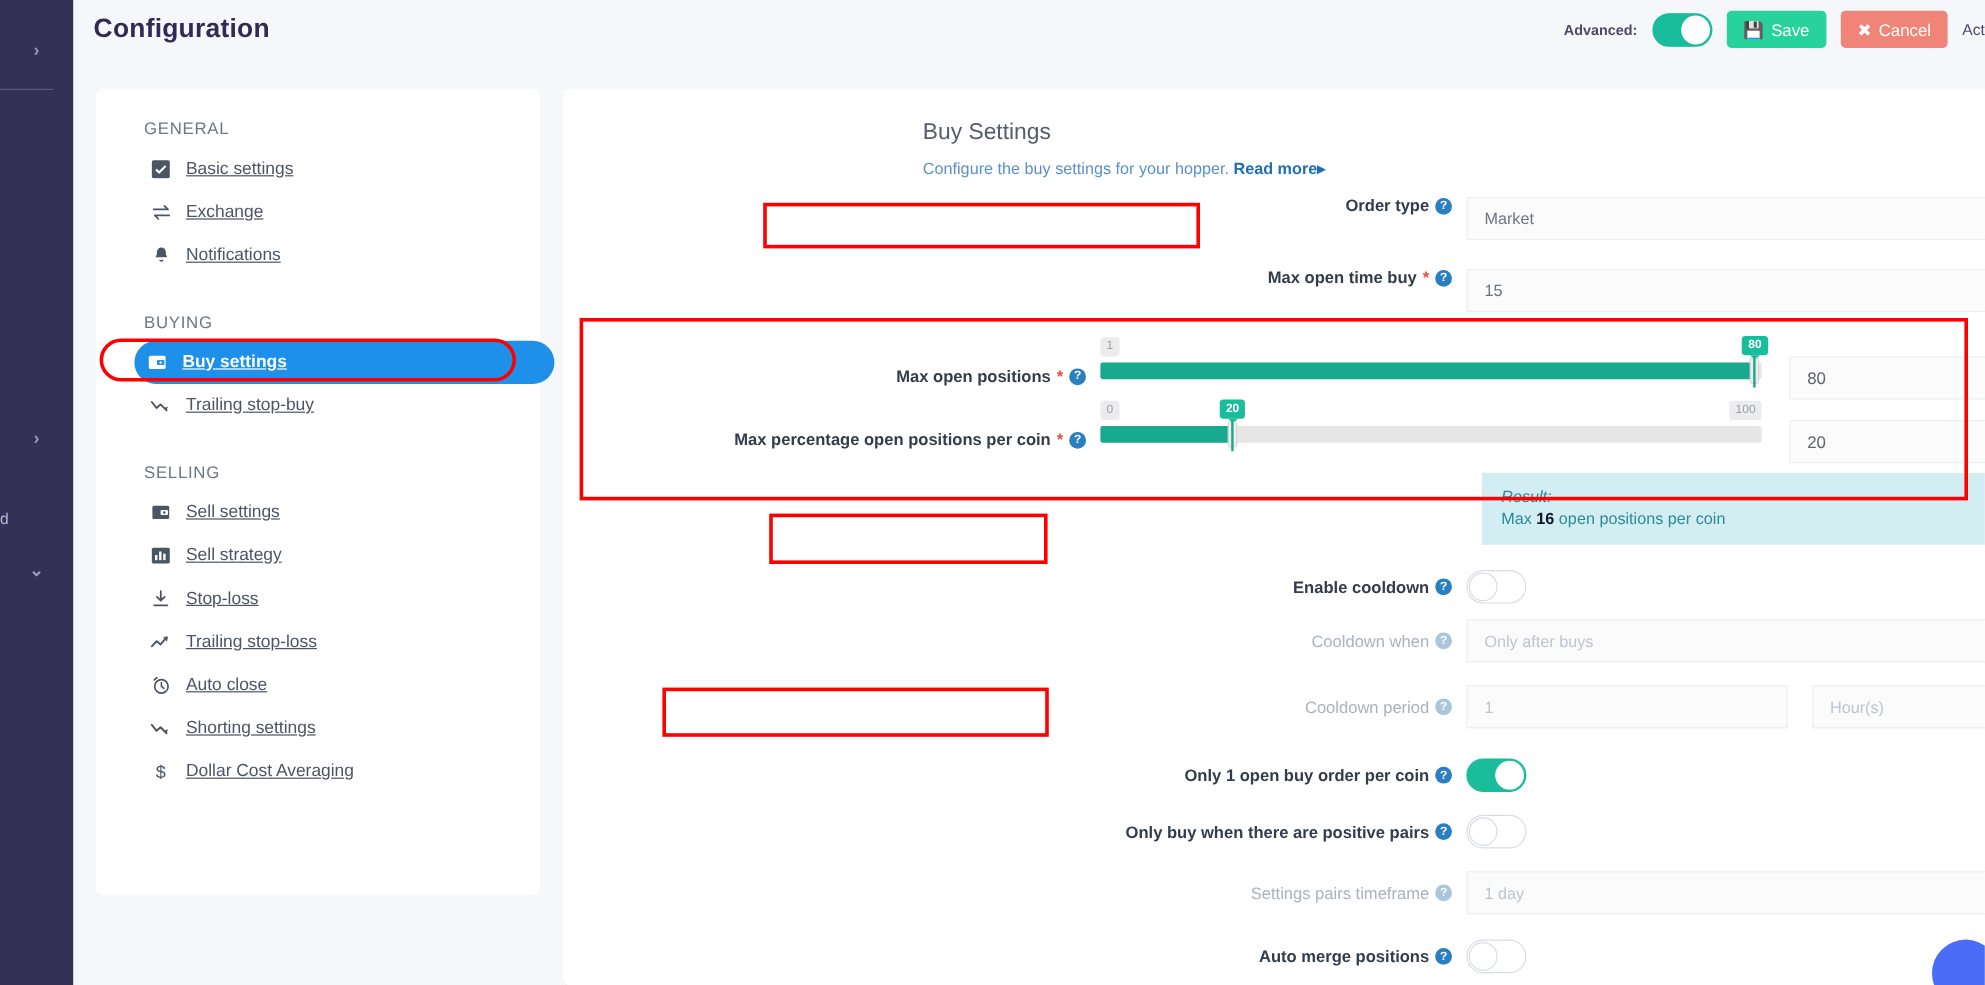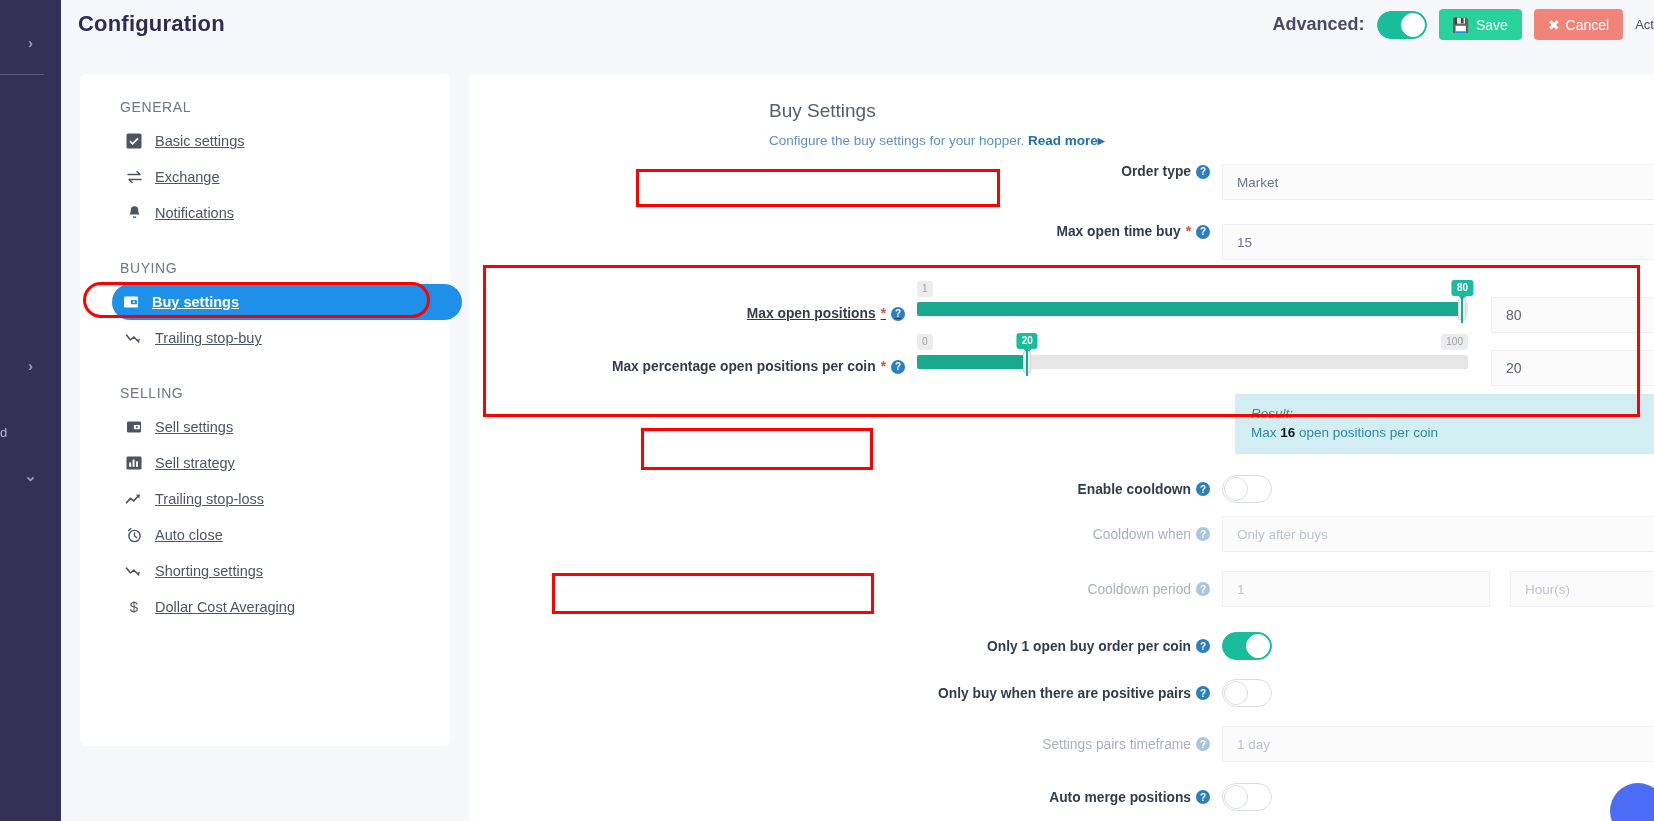--- a/index.html
+++ b/index.html
@@ -36,21 +36,21 @@
   
   .page-title {
     position: absolute; left: 78px; top: 11px;
     font-size: 22px; font-weight: bold; color: #2f2b54;
     letter-spacing: .2px;
   }
   .topbar-right {
     position: absolute; right: 0; top: 0; height: 49px;
     display: flex; align-items: center; gap: 12px; padding-right: 0;
   }
-  .adv-label { font-size: 18px; color: #4a4a68; font-weight: 600; }
+  .adv-label { font-size: 12px; color: #4a4a68; font-weight: 600; }
   .btn {
     border: none; border-radius: 4px; color: #fff;
     font-size: 14px; height: 31px; padding: 0 14px;
     display: inline-flex; align-items: center; gap: 6px;
     cursor: pointer; font-family: "Liberation Sans", sans-serif;
   }
   .btn-save { background: #27d39b; }
   .btn-cancel { background: #f08478; }
   .act-cut { font-size: 13px; color: #4a4a68; white-space: nowrap; }
 
@@ -305,20 +305,29 @@
           <svg width="16" height="16" viewBox="0 0 16 16">
               <rect x="0.5" y="1.5" width="15" height="13" rx="1.3" fill="#4b5563"></rect>
               <rect x="3.2" y="7.5" width="2" height="4.3" fill="#fff"></rect>
               <rect x="6.6" y="4.6" width="2" height="7.2" fill="#fff"></rect>
               <rect x="10" y="6.4" width="2" height="5.4" fill="#fff"></rect>
             </svg>
         </span>
         <span class="lbl">Sell strategy</span>
       </div>
 
+      <div class="nav-item">
+        <span class="ico">
+          <svg width="16" height="16" viewBox="0 0 16 16">
+              <path d="M8 1.6v7.6M4.8 6.4L8 9.6l3.2-3.2M2.5 13.4h11" stroke="#4b5563" stroke-width="1.5" fill="none" stroke-linecap="round" stroke-linejoin="round"></path>
+            </svg>
+        </span>
+        <span class="lbl">Stop-loss</span>
+        <span class="nav-dot"></span>
+      </div>
 
       <div class="nav-item">
         <span class="ico">
           <svg width="18" height="16" viewBox="0 0 18 16">
               <path d="M1.5 11.6l4-4.2 3.3 2.6L14 4" stroke="#4b5563" stroke-width="1.6" fill="none" stroke-linecap="round" stroke-linejoin="round"></path>
               <path d="M10.8 3.6l4 .3-.5 3.8z" fill="#4b5563"></path>
             </svg>
         </span>
         <span class="lbl">Trailing stop-loss</span>
       </div>
@@ -387,21 +396,21 @@
           <span class="qm">?</span>
         </div>
         <div class="ctrl-cell">
           <div class="field">
             <span>15</span>
           </div>
         </div>
       </div>
 
       <div class="row" style="height:57px; margin-top:8px;">
-        <div class="lbl-cell" style="padding-top:26px;text-decoration:underline;">
+        <div class="lbl-cell" style="padding-top:26px;">
           <span>Max open positions</span>
           <span class="req">*</span>
           <span class="qm">?</span>
         </div>
         <div class="ctrl-cell" style="display:flex; gap:23px;">
           <div class="slider-wrap" style="width:551px;">
             <div class="endlbl" style="left:0;">1</div>
             <div class="tip" style="left:99%;">80</div>
             <div class="slider-track">
               <div class="slider-fill" style="width:99%;"></div>

